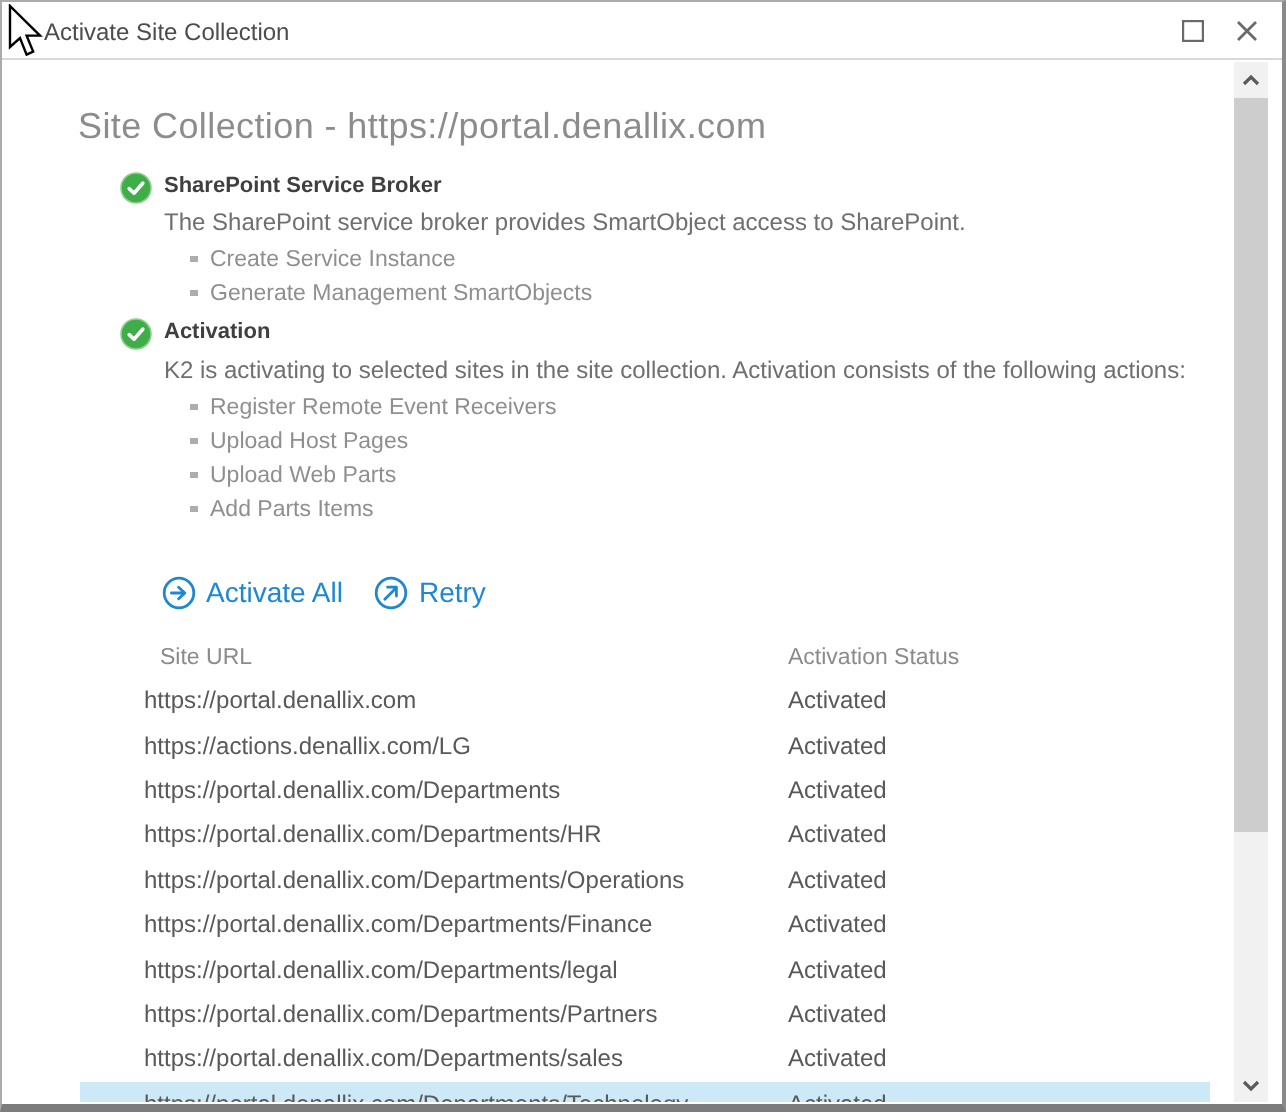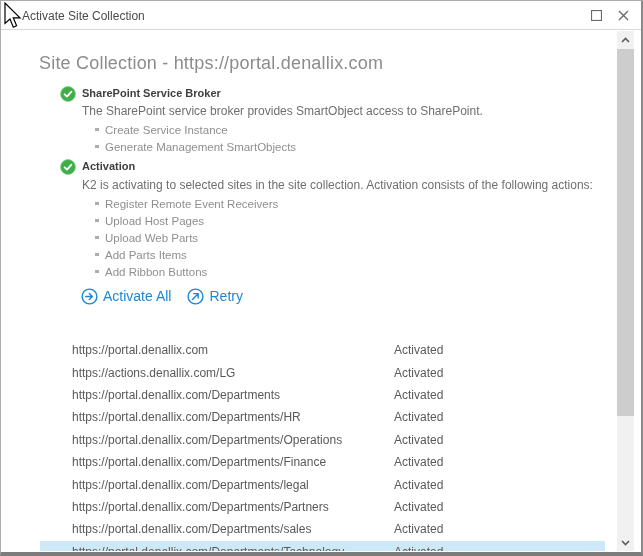--- a/index.html
+++ b/index.html
@@ -99,40 +99,43 @@
       <circle cx="8" cy="8" r="7.5" fill="none" stroke="#8fd08f" stroke-width="0.8"></circle>
       <path d="M4.6 8.3 L7 10.6 L11.4 5.6" stroke="#ffffff" stroke-width="1.8" fill="none" stroke-linecap="round" stroke-linejoin="round"></path>
     </svg>
     <div class="sec-title" style="left:80px; top:129px;">Activation</div>
     <div class="sec-desc" style="left:80px; top:147px;">K2 is activating to selected sites in the site collection. Activation consists of the following actions:</div>
     <ul class="bullets" style="left:93px; top:164px;">
       <li>Register Remote Event Receivers</li>
       <li>Upload Host Pages</li>
       <li>Upload Web Parts</li>
       <li>Add Parts Items</li>
-      <li>Add Ribbon Buttons</li>
     </ul>
 
     <div class="actions">
       <button class="action-link">
         <svg width="17" height="17" viewBox="0 0 17 17">
           <circle cx="8.5" cy="8.5" r="7.4" fill="none" stroke="#1e87d2" stroke-width="1.4"></circle>
           <path d="M4.7 8.5 H11 M8.3 5.6 L11.4 8.5 L8.3 11.4" fill="none" stroke="#1e87d2" stroke-width="1.4" stroke-linecap="round" stroke-linejoin="round"></path>
         </svg>
         <span class="lbl">Activate All</span>
       </button>
       <button class="action-link">
         <svg width="17" height="17" viewBox="0 0 17 17">
           <circle cx="8.5" cy="8.5" r="7.4" fill="none" stroke="#1e87d2" stroke-width="1.4"></circle>
           <path d="M5.4 11.6 L11 6 M6.8 5.6 L11.2 5.6 L11.2 10" fill="none" stroke="#1e87d2" stroke-width="1.4" stroke-linecap="round" stroke-linejoin="round"></path>
         </svg>
         <span class="lbl">Retry</span>
       </button>
     </div>
 
+    <div class="theader">
+      <span>Site URL</span>
+      <span>Activation Status</span>
+    </div>
 
     <div class="trows">
       <div class="trow">
         <span>https://portal.denallix.com</span>
         <span>Activated</span>
       </div>
       <div class="trow">
         <span>https://actions.denallix.com/LG</span>
         <span>Activated</span>
       </div>

